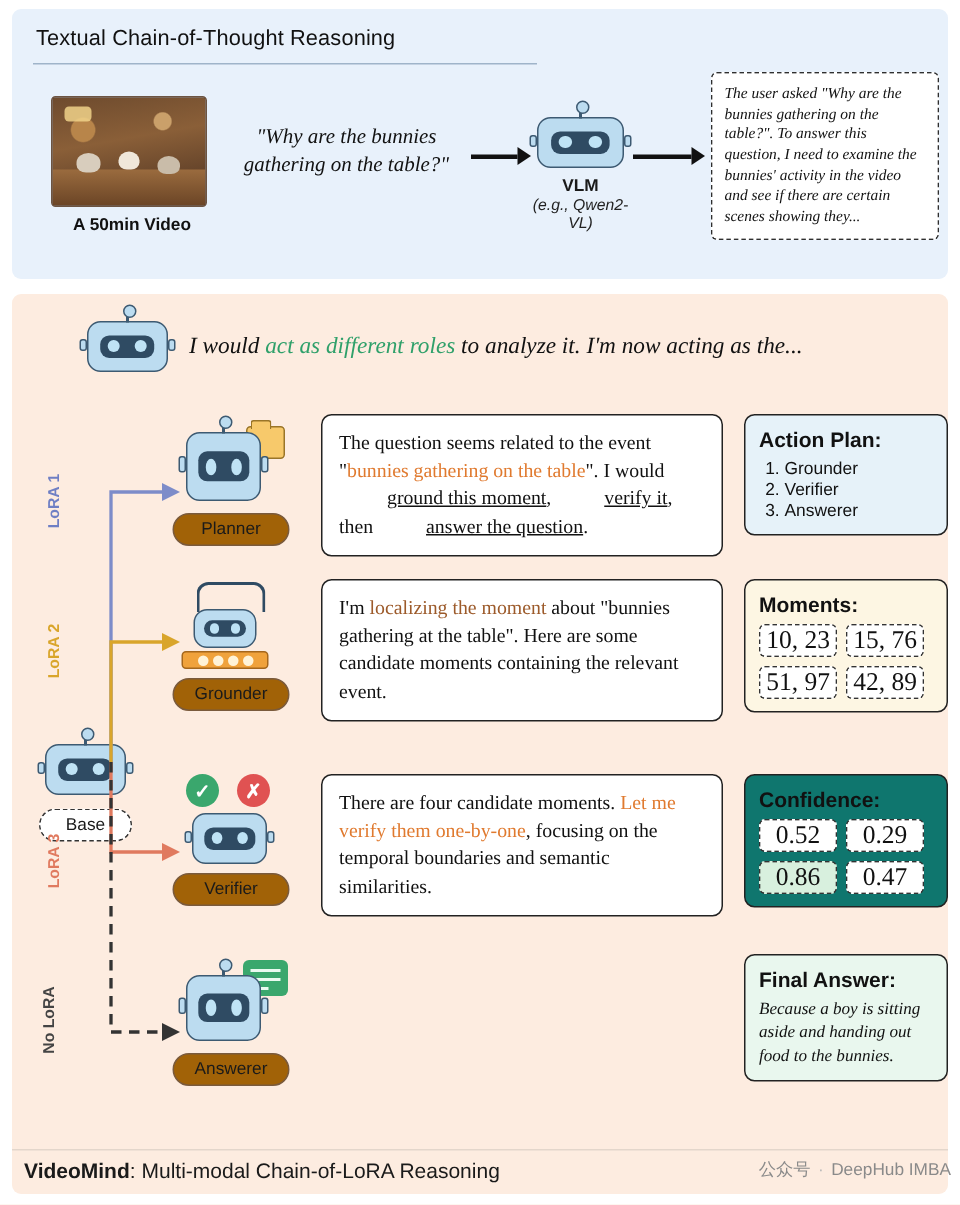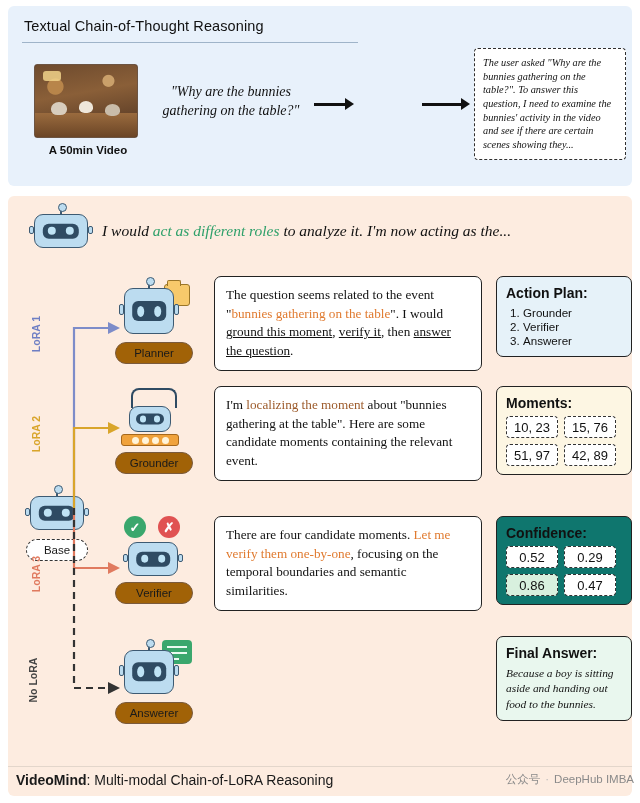--- a/index.html
+++ b/index.html
@@ -121,21 +121,21 @@
     font-family: "Liberation Serif", serif; font-style: italic;
     font-size: 10.3px; line-height: 1.33; color: #111;
   }
 
   
   .bottom-panel {
     position: absolute; left: 8px; top: 196px; width: 624px; height: 600px;
     background: #fdece0; border-radius: 6px;
   }
 
-  .banner { position: absolute; left: 12px; top: 14px; width: 590px; height: 44px; }
+  .banner { position: absolute; left: 36px; top: 14px; width: 590px; height: 44px; }
   .banner .robot { position: absolute; left: 14px; top: 4px; width: 54px; height: 34px; }
   .banner .text {
     position: absolute; left: 82px; top: 4px; width: 500px;
     font-family: "Liberation Serif", serif; font-style: italic;
     font-size: 15.5px; line-height: 34px; color: #111;
   }
   .banner .hl { color: #2fa06a; }
 
   
   .base-node {
@@ -178,42 +178,42 @@
   .pill-verifier { border-color: #c2557a; }
   .pill-answerer { border-color: #3a7fb0; }
 
   .bubble {
     position: absolute; left: 122px; top: 0; width: 268px;
     background: #fff; border: 1.5px solid #222; border-radius: 7px;
     padding: 9px 11px;
     font-family: "Liberation Serif", serif; font-size: 13.2px; line-height: 1.42;
     color: #111;
   }
-  .bubble .u { text-decoration: underline; }
+  .bubble .u { text-decoration: underline; margin-left: 32px; }
   .bubble .orange { color: #e07a2f; }
   .bubble .brown { color: #9c5a2a; }
 
   .side {
     position: absolute; left: 404px; top: 0; width: 136px;
     border: 1.5px solid #222; border-radius: 7px; padding: 8px 9px;
     font-size: 11.6px; color: #111;
   }
   .side .hd { font-weight: bold; font-size: 14px; margin-bottom: 5px; }
   .side-plan { background: #e6f2f9; }
   .side-moments { background: #fdf6e3; }
   .side-conf { background: #0f766e; }
   .side-final { background: #e9f7ee; }
   .side ol { margin: 0; padding-left: 17px; }
   .side ol li { margin: 1px 0; }
 
   .chipgrid { display: flex; flex-wrap: wrap; gap: 6px; }
   .chip {
     width: 52px; height: 22px; border-radius: 4px; background: #fff;
-    border: 1.4px dashed #333; font-size: 13px;
-    display: flex; align-items: center; justify-content: center;
+    border: 1.4px dashed #333; font-size: 17px;
+    display: flex; align-items: center; justify-content: center; font-family: Liberation Serif, serif;
   }
   .chip.green { background: #d8f0de; border-style: dashed; }
   .final-text {
     font-family: "Liberation Serif", serif; font-style: italic;
     font-size: 11.4px; line-height: 1.35;
   }
 
   
   .deco { position: absolute; }
   .folder {
@@ -290,20 +290,33 @@
     </div>
     <div class="video-caption">A 50min Video</div>
 
     <div class="question-box">"Why are the bunnies gathering on the table?"</div>
 
     <div class="arrow arrow1">
       <div class="shaft"></div>
         <div class="head"></div>
     </div>
 
+    <div class="vlm-wrap">
+      <div class="robot vlm-icon">
+        <div class="ant"></div>
+          <div class="ear-l"></div>
+          <div class="ear-r"></div>
+        <div class="visor">
+            <i></i>
+            <i></i>
+          </div>
+      </div>
+      <div class="vlm-name">VLM</div>
+      <div class="vlm-sub">(e.g., Qwen2-VL)</div>
+    </div>
 
     <div class="arrow arrow2">
       <div class="shaft"></div>
         <div class="head"></div>
     </div>
 
     <div class="reason-box">The user asked "Why are the bunnies gathering on the table?". To answer this question, I need to examine the bunnies' activity in the video and see if there are certain scenes showing they...</div>
   </div>
 
   <div class="bottom-panel">

